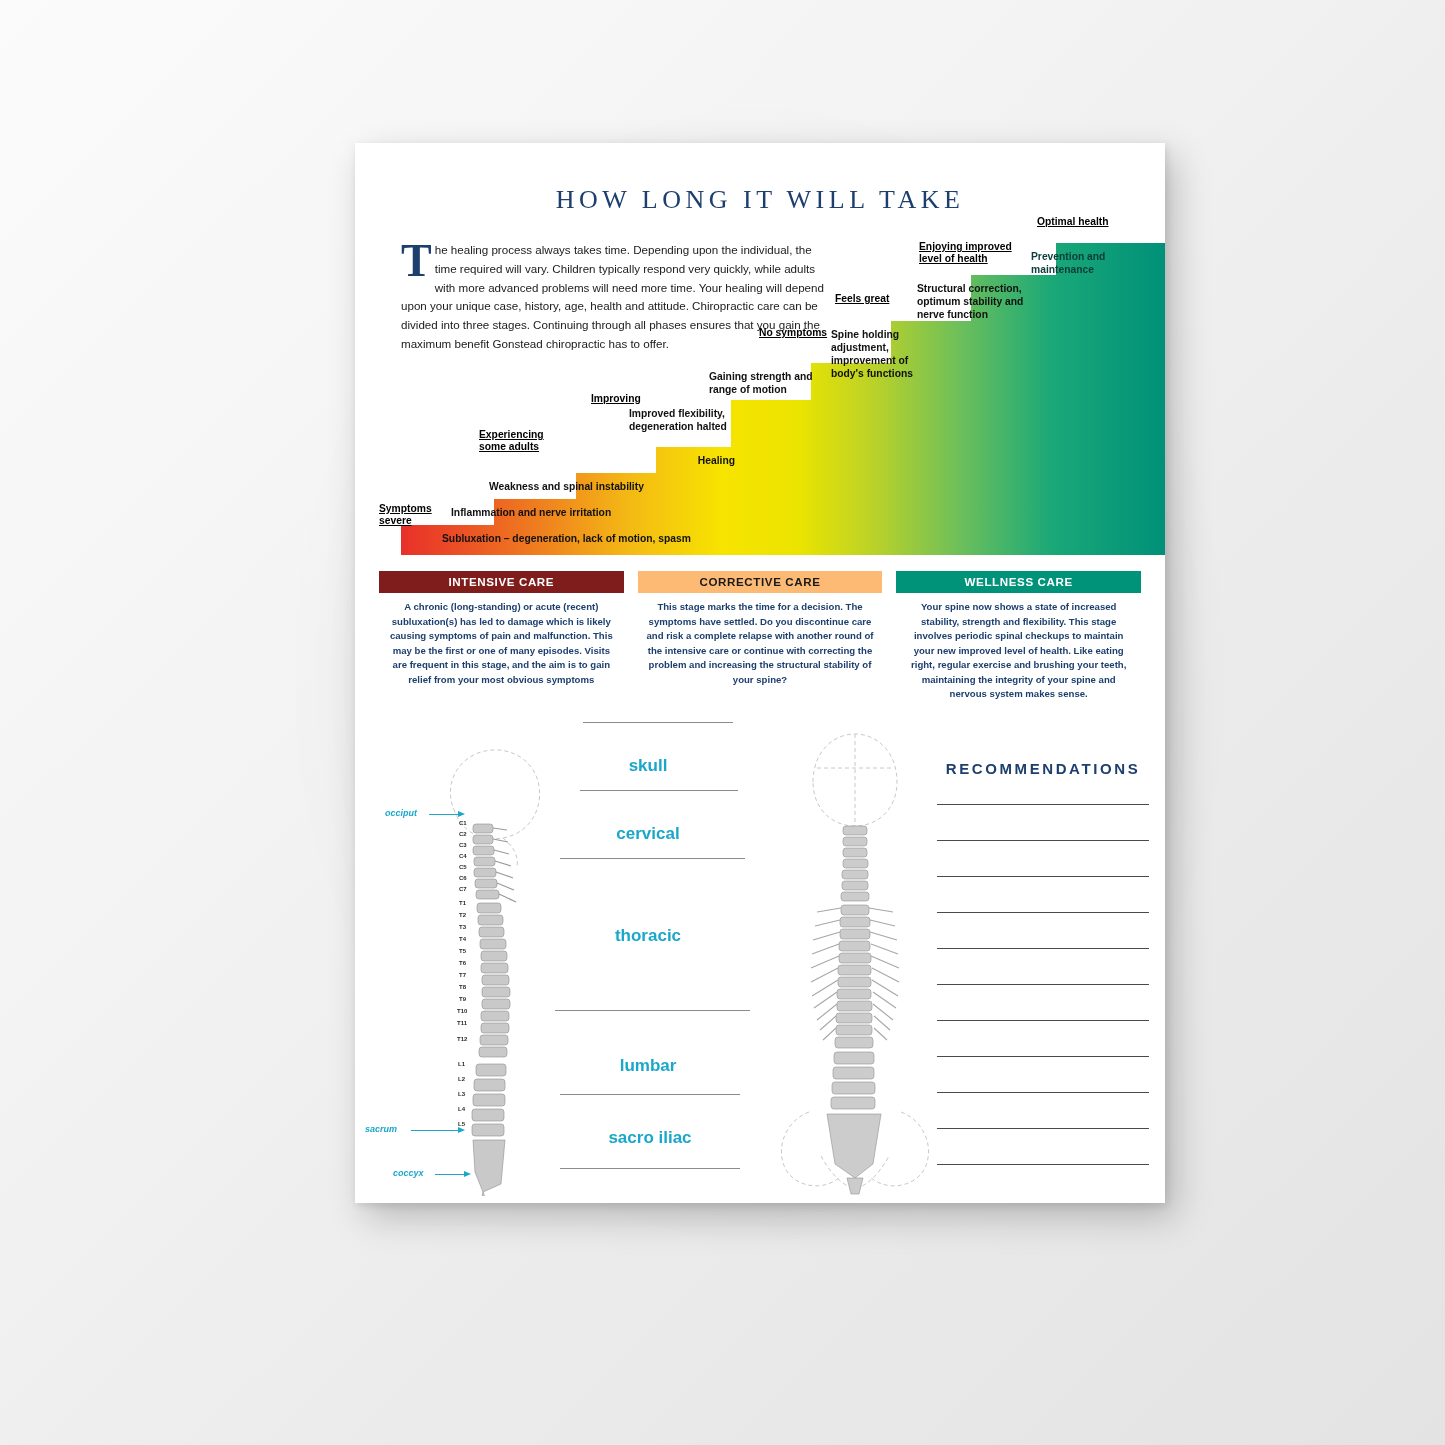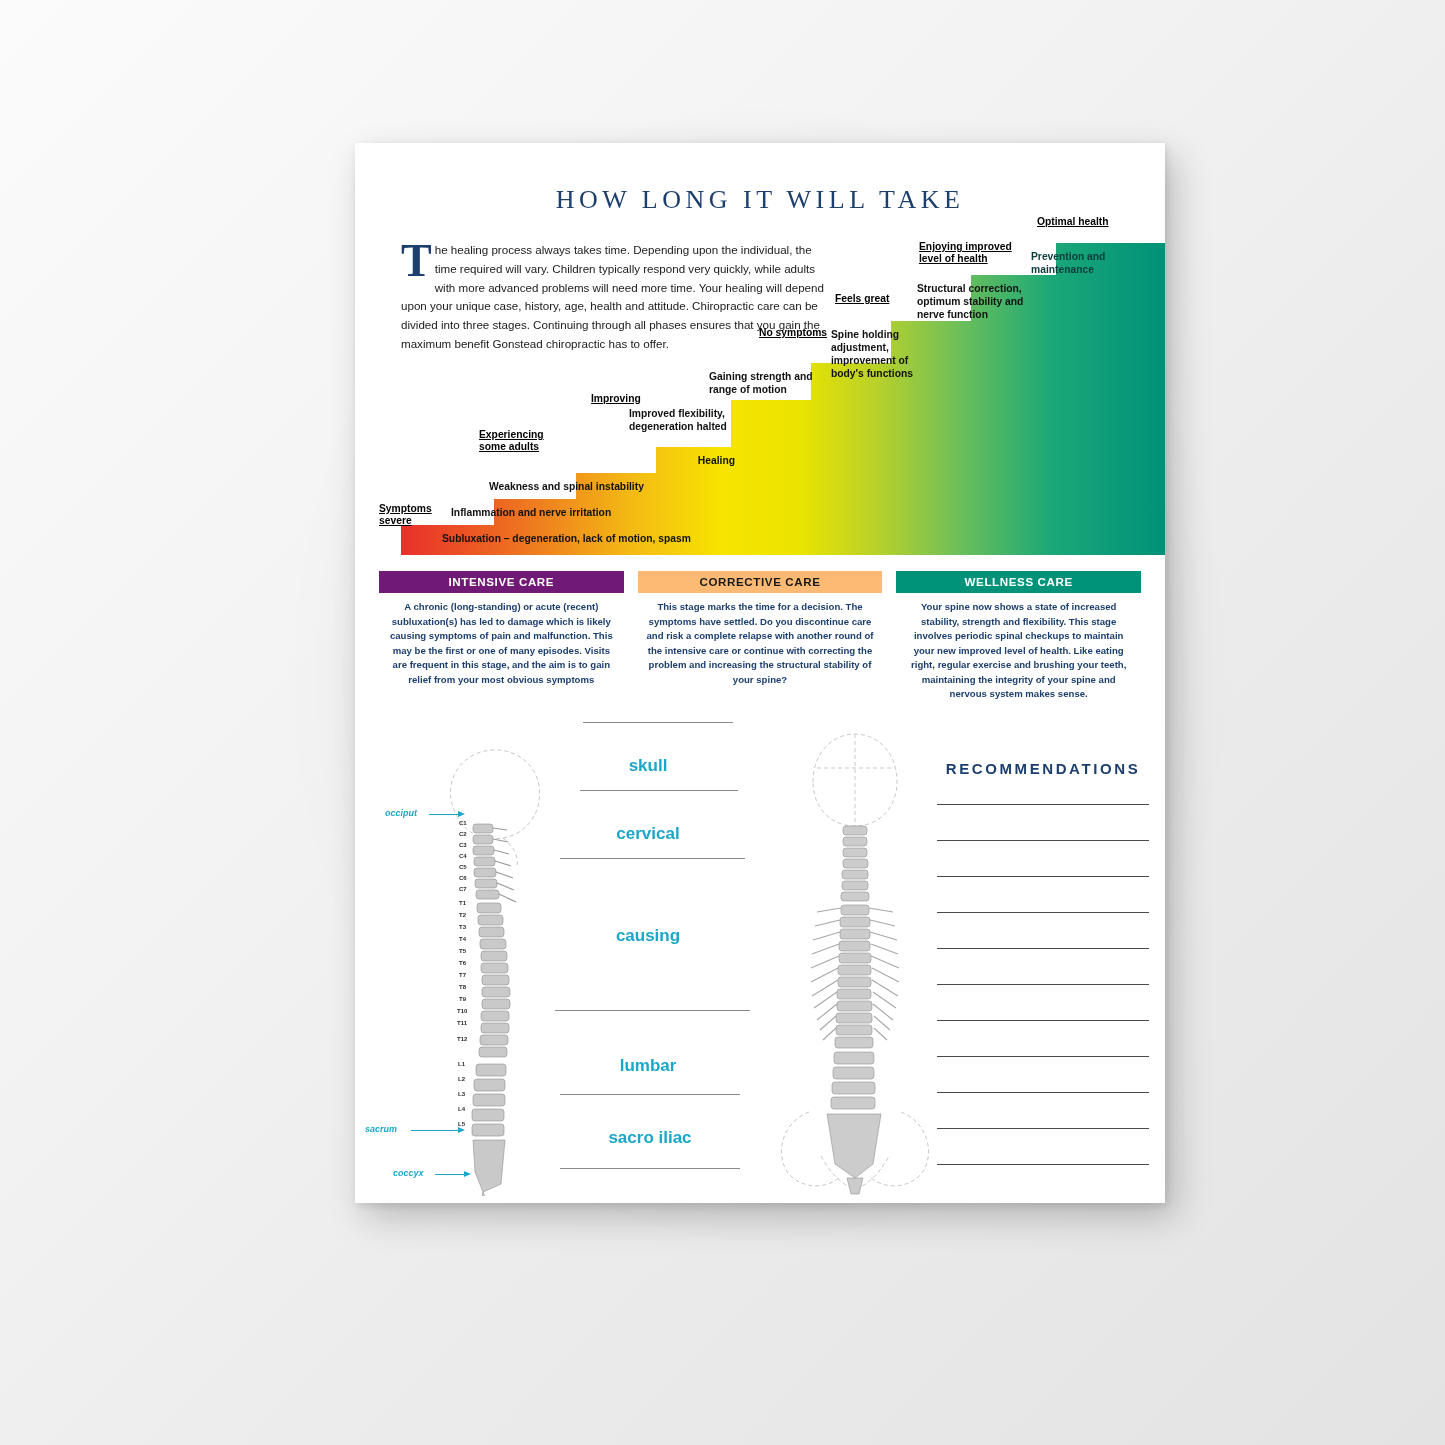--- a/index.html
+++ b/index.html
@@ -115,21 +115,21 @@
   }
   .band { flex: 1; }
   .band-head {
     text-align: center;
     font-size: 11.6px;
     font-weight: 700;
     letter-spacing: 0.6px;
     padding: 4px 0 5px 0;
     color: #ffffff;
   }
-  .band-head.intensive { background: #701a75; color:#ffffff; }
+  .band-head.intensive { background: #7f1d1d; color:#ffffff; }
   .band-head.corrective { background: #fdba74; color:#1a1a1a; }
   .band-head.wellness  { background: #00937a; color:#ffffff; }
   .band-body {
     text-align: center;
     font-size: 9.6px;
     line-height: 1.52;
     color: #1d3f6e;
     font-weight: 700;
     padding: 7px 8px 0 8px;
   }
@@ -357,21 +357,21 @@
 
       <div class="anno" style="left:38px;top:452px;">coccyx</div>
       <div class="arrowline" style="left:80px;top:458px;width:30px;"></div>
       <div class="arrow" style="left:109px;top:455px;"></div>
 
       <div class="rule" style="left:228px;top:6px;width:150px;"></div>
       <div class="spine-label" style="left:208px;top:40px;">skull</div>
       <div class="rule" style="left:225px;top:74px;width:158px;"></div>
       <div class="spine-label" style="left:208px;top:108px;">cervical</div>
       <div class="rule" style="left:205px;top:142px;width:185px;"></div>
-      <div class="spine-label" style="left:208px;top:210px;">causing</div>
+      <div class="spine-label" style="left:208px;top:210px;">thoracic</div>
       <div class="rule" style="left:200px;top:294px;width:195px;"></div>
       <div class="spine-label" style="left:208px;top:340px;">lumbar</div>
       <div class="rule" style="left:205px;top:378px;width:180px;"></div>
       <div class="spine-label" style="left:210px;top:412px;">sacro iliac</div>
       <div class="rule" style="left:205px;top:452px;width:180px;"></div>
 
       <svg style="position:absolute;left:400px;top:0px;width:190px;height:480px;" viewBox="0 0 190 480">
 
         <path d="M58,66 C58,36 78,18 100,18 C122,18 142,36 142,66 C142,92 124,110 100,110 C76,110 58,92 58,66 Z" fill="none" stroke="#c8c8c8" stroke-width="1" stroke-dasharray="4,3"></path>
         <path d="M100,18 L100,110 M62,52 L138,52" fill="none" stroke="#c8c8c8" stroke-width="1" stroke-dasharray="4,3"></path>

